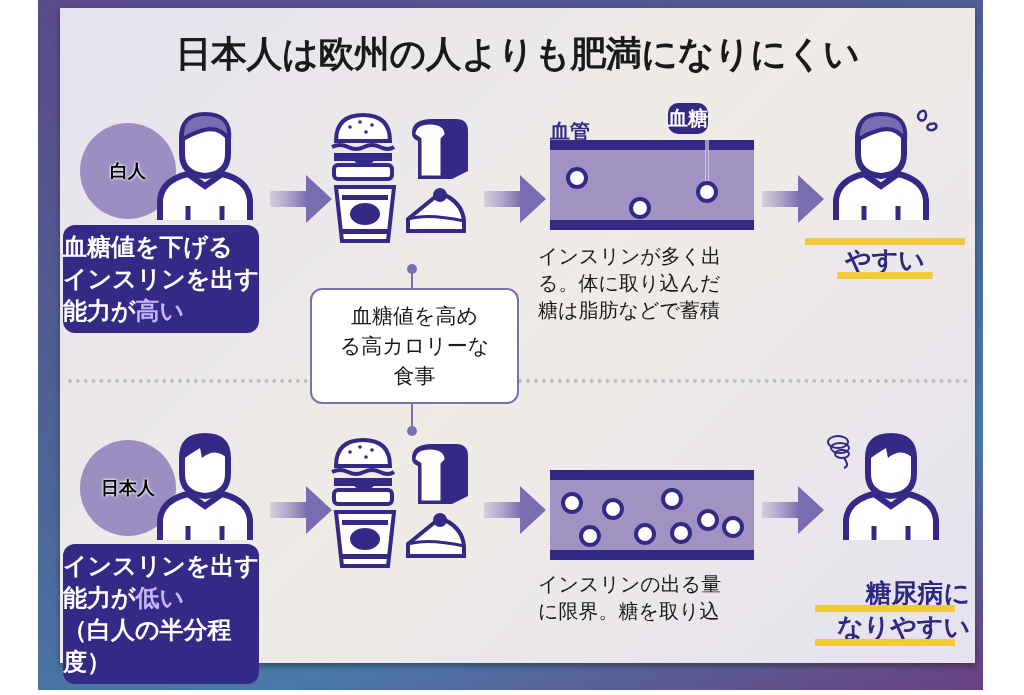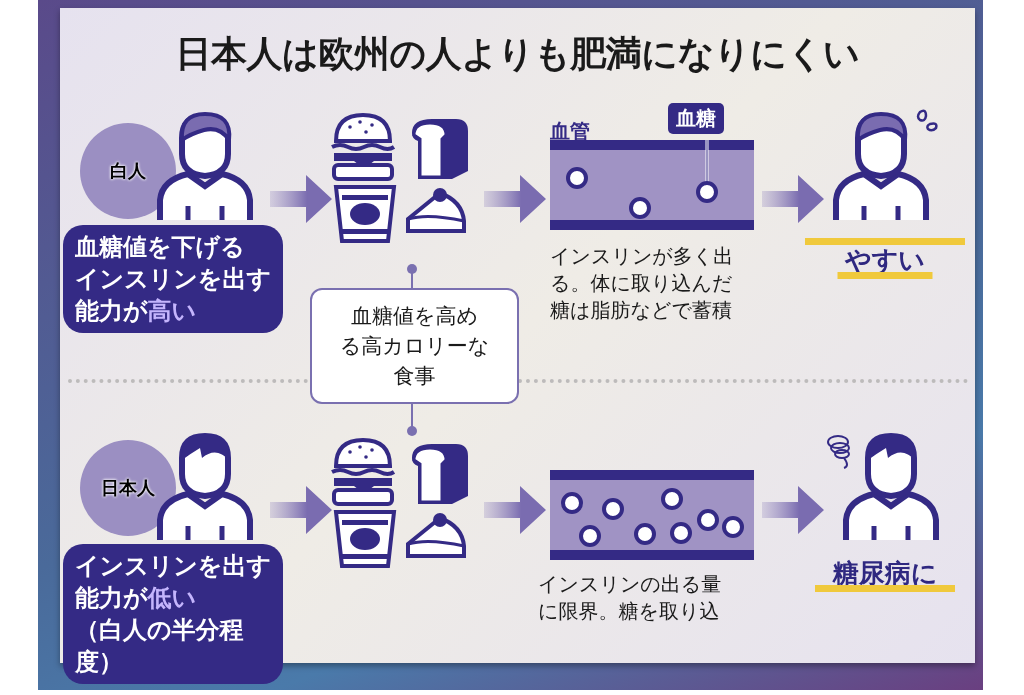--- a/index.html
+++ b/index.html
@@ -27,32 +27,32 @@
 
   .label-circle {
     position:absolute; width:96px; height:96px; border-radius:50%;
     background:#9b8fc2; display:flex; align-items:center; justify-content:center;
     font-size:18px; color:#000000; font-weight:bold;
     text-shadow:0 0 3px #fff,0 0 3px #fff;
   }
   .person { position:absolute; }
   .desc-box {
     position:absolute; background:#342a85; color:#fff;
-    border-radius:20px; padding:6px 12px; font-size:24px; line-height:32px;
+    border-radius:12px; padding:6px 0; font-size:24px; line-height:32px;
     font-weight:bold;
     font-family:Liberation Serif, serif;
   }
   .desc-box .hl { color:#c4b5fd; }
   .arrow { position:absolute; }
   .food { position:absolute; }
   .vessel { position:absolute; }
   .vessel-label { position:absolute; font-size:20px; font-weight:bold; color:#342a85; }
   .tag {
-    position:absolute; background:#342a85; color:#fff; border-radius:5px;
-    font-size:20px; font-weight:bold; padding:2px 8px;
+    position:absolute; background:#342a85; color:#fff; border-radius:10px;
+    font-size:20px; font-weight:bold; padding:2px 0;
   }
   .caption {
     position:absolute; font-size:20px; line-height:27px; color:#1a1a1a;
   }
   .outcome {
     position:absolute; text-align:center; font-size:26px; line-height:34px;
     color:#2f2880; font-weight:bold;
   }
   .outcome .line { display:block; position:relative; }
   .outcome .ul {
@@ -165,21 +165,21 @@
       <g>
           <circle cx="27" cy="38" r="9" fill="#fff" stroke="#342a85" stroke-width="4"></circle>
         </g>
       <g>
           <circle cx="90" cy="68" r="9" fill="#fff" stroke="#342a85" stroke-width="4"></circle>
         </g>
       <g>
           <circle cx="157" cy="52" r="9" fill="#fff" stroke="#342a85" stroke-width="4"></circle>
         </g>
     </svg>
-    <div class="caption" style="left:490px;top:140px;">
+    <div class="caption" style="left:478px;top:140px;">
       <div>インスリンが多く出</div>
       <div>る。体に取り込んだ</div>
       <div>糖は脂肪などで蓄積</div>
     </div>
 
     <svg class="arrow" style="left:702px;top:72px;" width="62" height="48" viewBox="0 0 62 48">
       <path d="M0 16 H36 V0 L62 24 L36 48 V32 H0 Z" fill="url(#ag1)"></path>
     </svg>
 
     <svg class="person" style="left:766px;top:5px;" width="130" height="115" viewBox="0 0 130 115">
@@ -299,19 +299,19 @@
         <line x1="38" y1="98" x2="38" y2="112" stroke="#342a85" stroke-width="5"></line>
         <line x1="72" y1="98" x2="72" y2="112" stroke="#342a85" stroke-width="5"></line>
       </g>
       <g fill="none" stroke="#342a85" stroke-width="2">
         <ellipse cx="16" cy="14" rx="10" ry="6"></ellipse>
         <ellipse cx="18" cy="20" rx="9" ry="5"></ellipse>
         <ellipse cx="20" cy="26" rx="7" ry="4"></ellipse>
         <path d="M22 30 Q28 38 22 40"></path>
       </g>
     </svg>
-    <div class="outcome" style="left:740px;top:128px;width:170px;">
+    <div class="outcome" style="left:740px;top:148px;width:170px;text-align:right;">
       <span class="line"><span>糖尿病に</span><span class="ul" style="width:140px;"></span></span>
-      <span class="line"><span class="ul" style="width:140px;"></span></span>
+      <span class="line"><span>なりやすい</span><span class="ul" style="width:140px;"></span></span>
     </div>
   </div>
 
 </div>
 
 </body></html>

